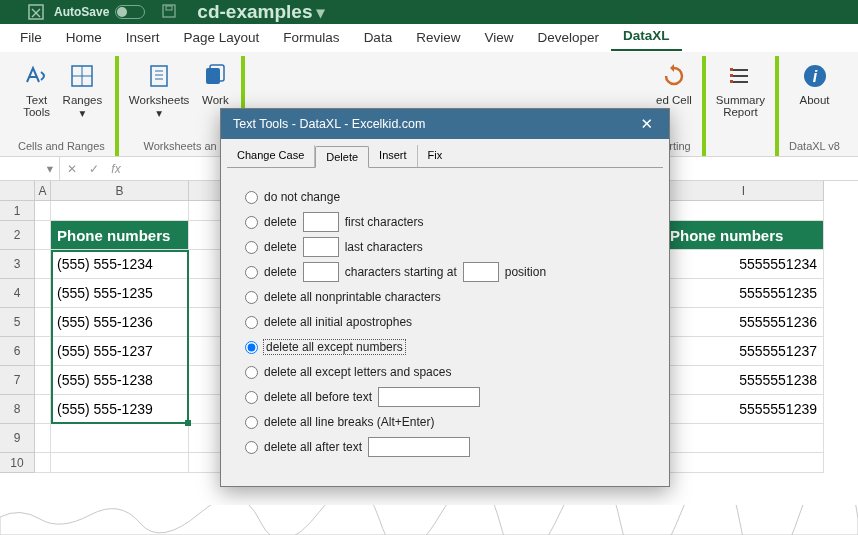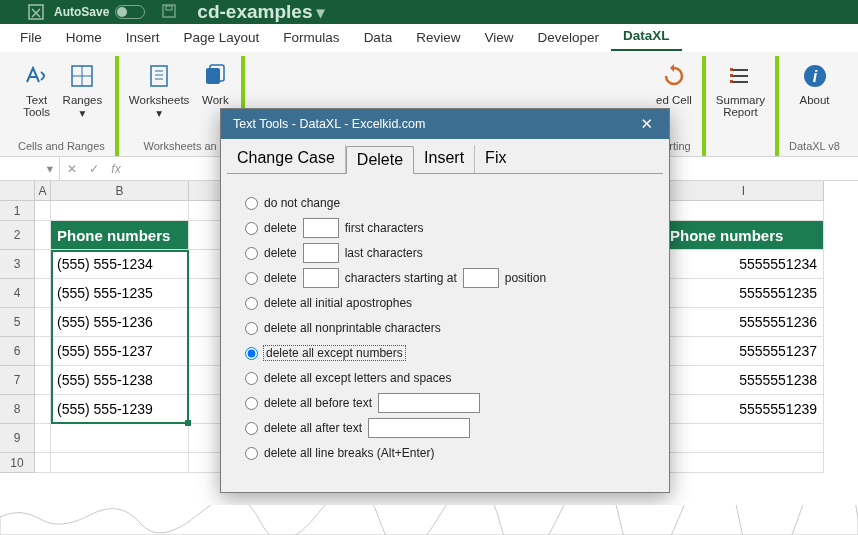--- a/index.html
+++ b/index.html
@@ -44,21 +44,21 @@
 .w0 { width: 16px; } .w1 { width: 138px; } .w2 { width: 475px; } .w3 { width: 160px; }
 .h0 { height: 20px; } .h1 { height: 29px; }
 
 .sel { position: absolute; border: 2px solid #1b7b51; pointer-events: none; }
 
 
 .dialog { position: absolute; left: 220px; top: 108px; width: 450px; background: #f0f0f0; border: 1px solid #7a7a7a; box-shadow: 0 6px 20px rgba(0,0,0,.35); }
 .dlg-title { background: #3b6e91; color: #fff; height: 30px; display: flex; align-items: center; padding: 0 12px; font-size: 12.5px; }
 .dlg-title .x { margin-left: auto; font-size: 15px; cursor: pointer; padding: 0 4px; }
 .dlg-tabs { display: flex; padding: 6px 6px 0; }
-.dlg-tab { font-size: 16px; padding: 4px 10px; border-right: 1px solid #bcbcbc; position: relative; cursor: pointer; }
+.dlg-tab { font-size: 11px; padding: 4px 10px; border-right: 1px solid #bcbcbc; position: relative; cursor: pointer; }
 .dlg-tab.active { background: #f0f0f0; border: 1px solid #a0a0a0; border-bottom-color: #f0f0f0; top: 1px; border-radius: 2px 2px 0 0; }
 .dlg-body { border-top: 1px solid #a0a0a0; margin: 0 6px; padding: 14px 18px 24px; }
 .opt { display: flex; align-items: center; font-size: 12px; color: #222; margin: 5px 0; gap: 6px; min-height: 20px; }
 .opt input[type=radio] { margin: 0; }
 .opt input[type=text] { border: 1px solid #888; height: 20px; font-size: 12px; padding: 0 3px; }
 .tin { width: 36px; }
 .lin { width: 102px; }
 .opt .lbl { white-space: nowrap; }
 .opt.sel-outline .lbl { outline: 1px dotted #555; padding: 0 2px; }
 
@@ -329,47 +329,47 @@
     <div class="opt">
         <input type="radio" name="r" style="">
         <span class="lbl">delete</span>
         <input type="text" class="tin" style="">
         <span class="lbl">characters starting at</span>
         <input type="text" class="tin" style="">
         <span class="lbl">position</span>
       </div>
     <div class="opt">
         <input type="radio" name="r" style="">
+        <span class="lbl">delete all nonprintable characters</span>
+      </div>
+    <div class="opt">
+        <input type="radio" name="r" style="">
         <span class="lbl">delete all initial apostrophes</span>
-      </div>
-    <div class="opt">
-        <input type="radio" name="r" style="">
-        <span class="lbl">delete all nonprintable characters</span>
       </div>
     <div class="opt sel-outline">
         <input type="radio" name="r" checked="" style="">
         <span class="lbl">delete all except numbers</span>
       </div>
     <div class="opt">
         <input type="radio" name="r" style="">
         <span class="lbl">delete all except letters and spaces</span>
       </div>
     <div class="opt">
         <input type="radio" name="r" style="">
         <span class="lbl">delete all before text</span>
         <input type="text" class="lin" style="">
       </div>
     <div class="opt">
         <input type="radio" name="r" style="">
+        <span class="lbl">delete all line breaks (Alt+Enter)</span>
+      </div>
+    <div class="opt">
+        <input type="radio" name="r" style="">
         <span class="lbl">delete all after text</span>
         <input type="text" class="lin" style="">
-      </div>
-    <div class="opt">
-        <input type="radio" name="r" style="">
-        <span class="lbl">delete all line breaks (Alt+Enter)</span>
       </div>
   </div>
 </div>
 
 <div class="torn">
 <svg viewBox="0 0 858 30" preserveAspectRatio="none">
       <path d="M0 12 Q20 2 40 14 T90 10 T140 18 T200 8 T260 16 T320 6 T380 16 T440 10 T500 18 T560 8 T620 16 T680 10 T740 18 T800 8 T858 14 L858 30 L0 30 Z" fill="#fff" stroke="#c8c8c8" stroke-width="1"></path>
     </svg>
 </div>
 

